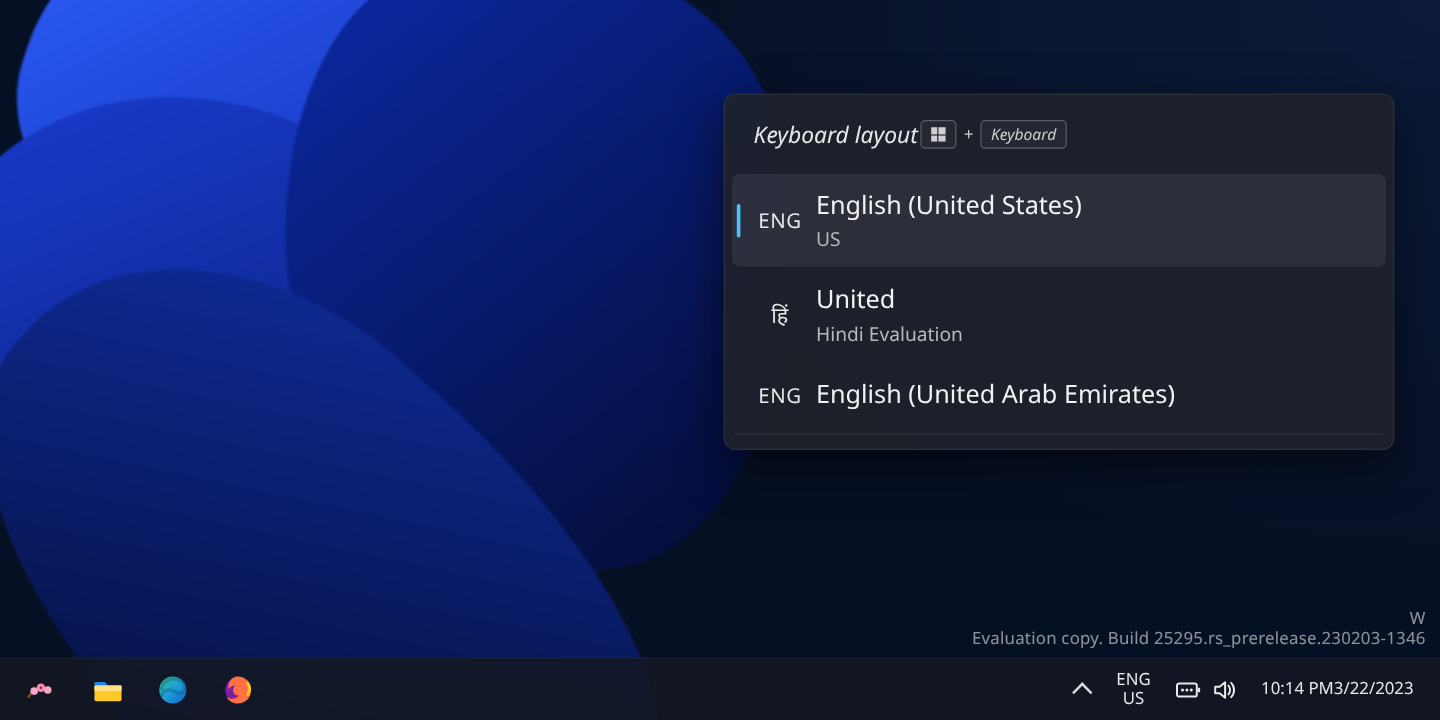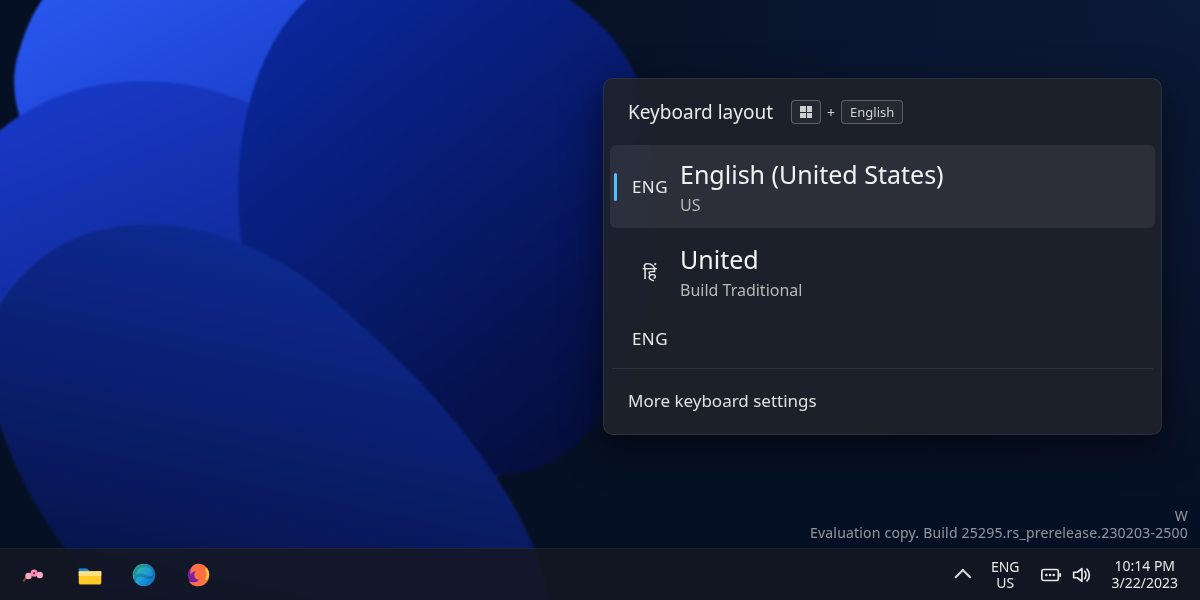--- a/index.html
+++ b/index.html
@@ -36,22 +36,23 @@
     background: rgba(30,34,42,.92);
     border: 1px solid rgba(255,255,255,.08);
     border-radius: 10px;
     box-shadow: 0 12px 38px rgba(0,0,0,.55);
     backdrop-filter: blur(4px);
     color: #e8e8e8;
     padding: 6px;
     display: flex; flex-direction: column;
   }
   .fly-head {
-    display: flex; align-items: center; gap: 18px;
+    display: flex; align-items: center; gap: 2px;
     padding: 14px 18px 20px 18px;
+    font-style: italic;
   }
   .fly-title { font-size: 19px; font-weight: 400; }
   .shortcut {
     display: inline-flex; align-items: center; gap: 6px;
     font-size: 14px; color: #cfcfcf;
   }
   .key {
     border: 1px solid rgba(255,255,255,.25);
     border-radius: 4px;
     padding: 2px 8px;
@@ -78,21 +79,21 @@
     background: #4cc2ff;
   }
   .lang-code {
     width: 60px; flex: none;
     text-align: center;
     font-size: 17px; font-weight: 400; color: #e8e8e8;
     letter-spacing: .5px;
   }
   .lang-code.hi { font-size: 18px; }
   .lang-texts { display: flex; flex-direction: column; gap: 3px; }
-  .lang-name { font-size: 25px; font-weight: 400; color: #f2f2f2; }
+  .lang-name { font-size: 21px; font-weight: 400; color: #f2f2f2; }
   .lang-sub  { font-size: 16px; font-weight: 400; color: #b8b8b8; }
 
   .fly-sep {
     border: none; border-top: 1px solid rgba(255,255,255,.08);
     margin: 6px 2px;
   }
   .fly-more {
     padding: 14px 18px 16px 18px;
     font-size: 17px; color: #e0e0e0;
     cursor: pointer;
@@ -116,86 +117,86 @@
   }
 
   .tb-right { margin-left: auto; display: flex; align-items: center; gap: 2px; }
   .tray-btn {
     height: 44px; padding: 0 8px;
     display: flex; align-items: center; justify-content: center;
     border-radius: 4px; cursor: pointer; gap: 8px;
     font-size: 14px;
   }
   .ime { flex-direction: column; gap: 0; line-height: 1.1; padding: 0 10px; }
-  .clock { flex-direction: column; gap: 0; line-height: 1.15; padding: 0 10px; text-align: right; }
+  .clock { flex-direction: row; gap: 0; line-height: 1.15; padding: 0 10px; text-align: right; }
 
   
   .ico { display: block; }
   .chev-up::before { content:''; display:block; width:10px; height:10px; border-left:2px solid #dcdcdc; border-top:2px solid #dcdcdc; transform: rotate(45deg) translateY(3px); }
 </style>
 </head>
 <body>
 
 <div class="desktop">
   <div class="petal" style="left:10px; top:-60px; width:520px; height:360px; background:linear-gradient(135deg,#2e62ff,#0a1e9a); transform:rotate(18deg);"></div>
   <div class="petal" style="left:-80px; top:120px; width:620px; height:420px; background:linear-gradient(130deg,#1a3ed6,#06124d); transform:rotate(28deg);"></div>
   <div class="petal" style="left:240px; top:-40px; width:420px; height:520px; background:linear-gradient(150deg,#0b2aa8,#040a2e); transform:rotate(-8deg);"></div>
   <div class="petal" style="left:-60px; top:300px; width:640px; height:380px; background:linear-gradient(150deg,#0f2ea0,#030722); transform:rotate(42deg);"></div>
 </div>
 
 <div class="watermark">
   <div>W</div>
-  <div>Evaluation copy. Build 25295.rs_prerelease.230203-2500</div>
+  <div>Evaluation copy. Build 25295.rs_prerelease.230203-1346</div>
 </div>
 
 <div class="flyout">
   <div class="fly-head">
     <span class="fly-title">Keyboard layout</span>
     <span class="shortcut">
       <span class="key">
         <span class="win-glyph">
             <span></span>
             <span></span>
             <span></span>
             <span></span>
           </span>
       </span>
       <span>+</span>
-      <span class="key">English</span>
+      <span class="key">Keyboard</span>
     </span>
   </div>
 
   <div class="layout-list">
 
     <div class="layout-item selected">
       <span class="sel-bar"></span>
       <span class="lang-code">ENG</span>
       <span class="lang-texts">
         <span class="lang-name">English (United States)</span>
         <span class="lang-sub">US</span>
       </span>
     </div>
 
     <div class="layout-item">
       <span class="lang-code hi">हिं</span>
       <span class="lang-texts">
         <span class="lang-name">United</span>
-        <span class="lang-sub">Build Traditional</span>
+        <span class="lang-sub">Hindi Evaluation</span>
       </span>
     </div>
 
     <div class="layout-item">
       <span class="lang-code">ENG</span>
       <span class="lang-texts">
+        <span class="lang-name">English (United Arab Emirates)</span>
       </span>
     </div>
   </div>
 
   <hr class="fly-sep">
-  <div class="fly-more">More keyboard settings</div>
 </div>
 
 <div class="taskbar">
   <div class="tb-left">
 
     <div class="tb-icon">
 
       <svg class="ico" width="30" height="30" viewBox="0 0 32 32">
         <path d="M3 22 Q10 12 20 16" stroke="#7a4a2b" stroke-width="2.4" fill="none" stroke-linecap="round"></path>
         <circle cx="8" cy="17" r="3.4" fill="#f7a6c4"></circle>

